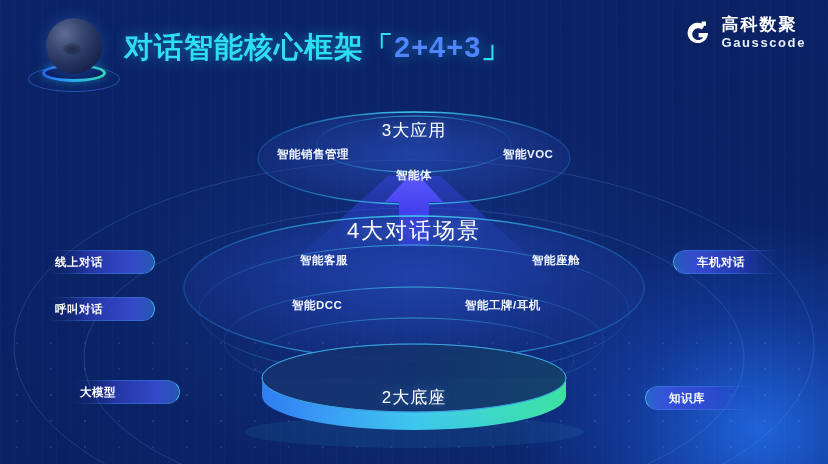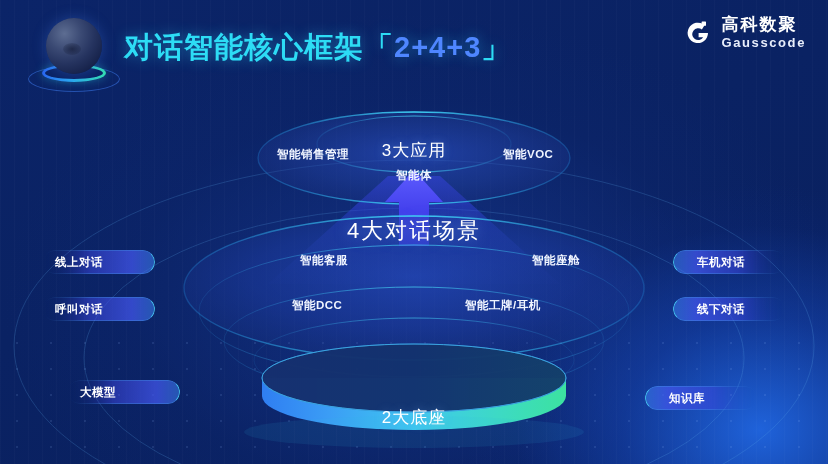--- a/index.html
+++ b/index.html
@@ -75,21 +75,20 @@
   
   .diagram{ position:absolute; left:0; top:96px; width:828px; height:368px; }
 
   svg.canvas{ position:absolute; left:0; top:0; width:828px; height:368px; overflow:visible; }
 
   
   .lbl{ position:absolute; color:#ffffff; white-space:nowrap; }
   .lbl-big{
     font-size:17px; font-weight:500; letter-spacing:1px;
     text-shadow:0 0 10px rgba(120,180,255,0.45);
-    margin-top:20px;
   }
   .lbl-xl{
     font-size:22px; font-weight:500; letter-spacing:2px;
     text-shadow:0 0 14px rgba(120,180,255,0.5);
     text-align:center;
   }
   .lbl-sm{ font-size:11.5px; font-weight:700; color:#f0f5ff; letter-spacing:0.5px; }
 
   
   .pill{
@@ -273,24 +272,20 @@
     </div>
     <div class="pill pill-left" style="left:43px; top:201px;">
       <div class="cap"></div>
       <span class="t">呼叫对话</span>
     </div>
 
     <div class="pill pill-right" style="left:673px; top:154px;">
       <div class="cap"></div>
       <span class="t">车机对话</span>
     </div>
-    <div class="pill pill-right" style="left:673px; top:201px;">
-      <div class="cap"></div>
-      <span class="t">线下对话</span>
-    </div>
 
     <div class="lbl lbl-big" style="left:414px; top:290px; transform:translateX(-50%);">2大底座</div>
 
     <div class="pill pill-left" style="left:68px; top:284px;">
       <div class="cap"></div>
       <span class="t">大模型</span>
     </div>
     <div class="pill pill-right" style="left:645px; top:290px;">
       <div class="cap"></div>
       <span class="t">知识库</span>

